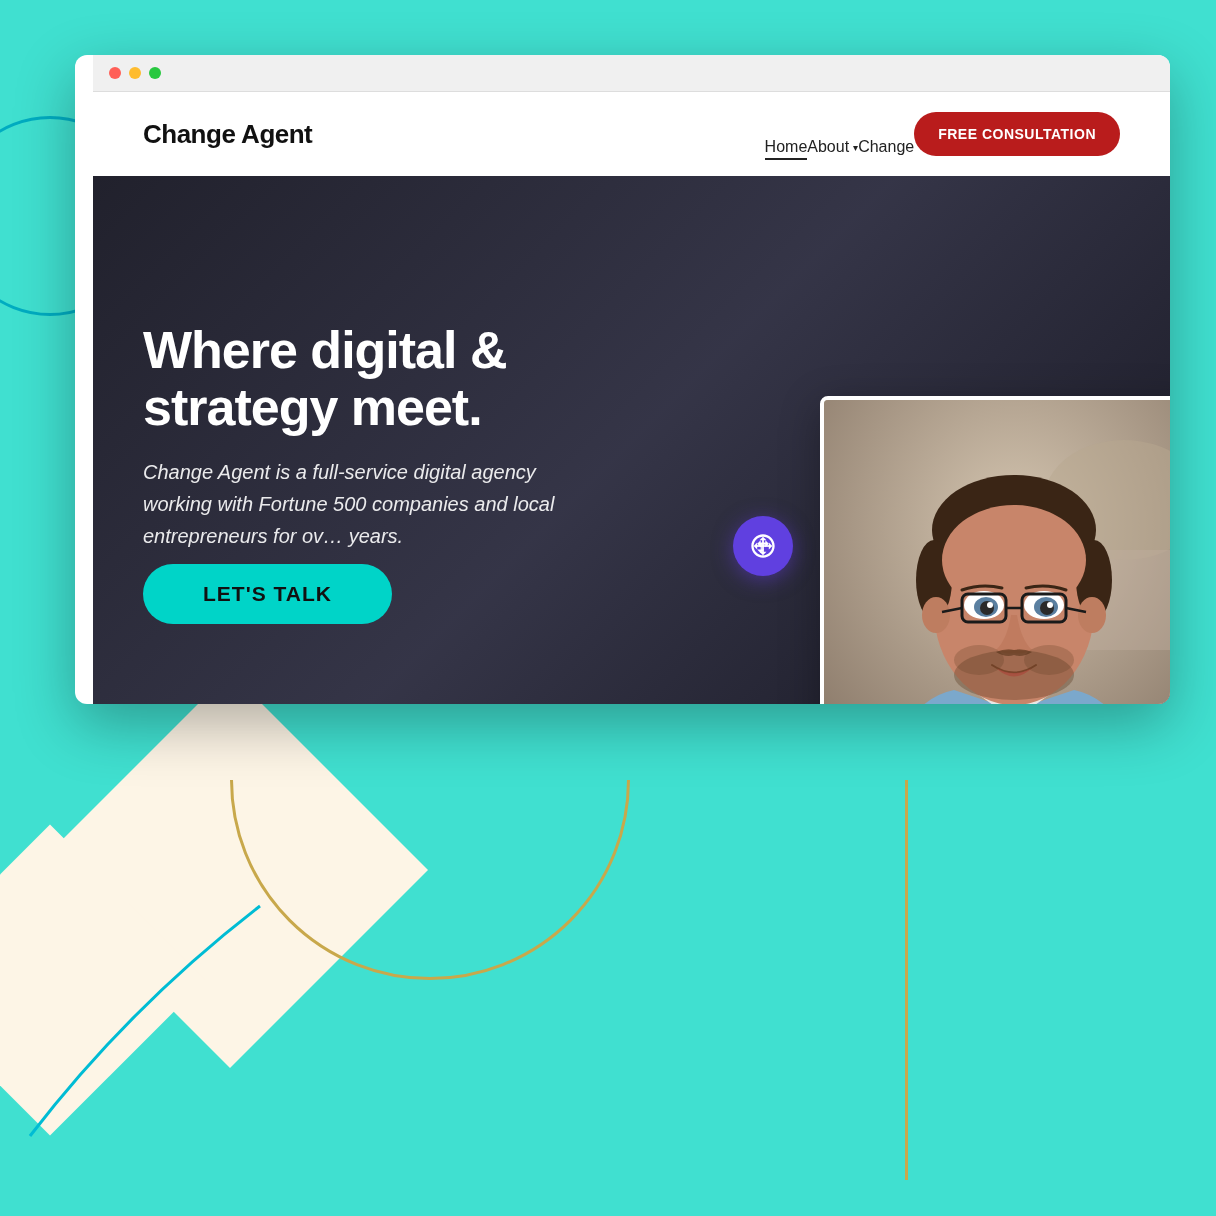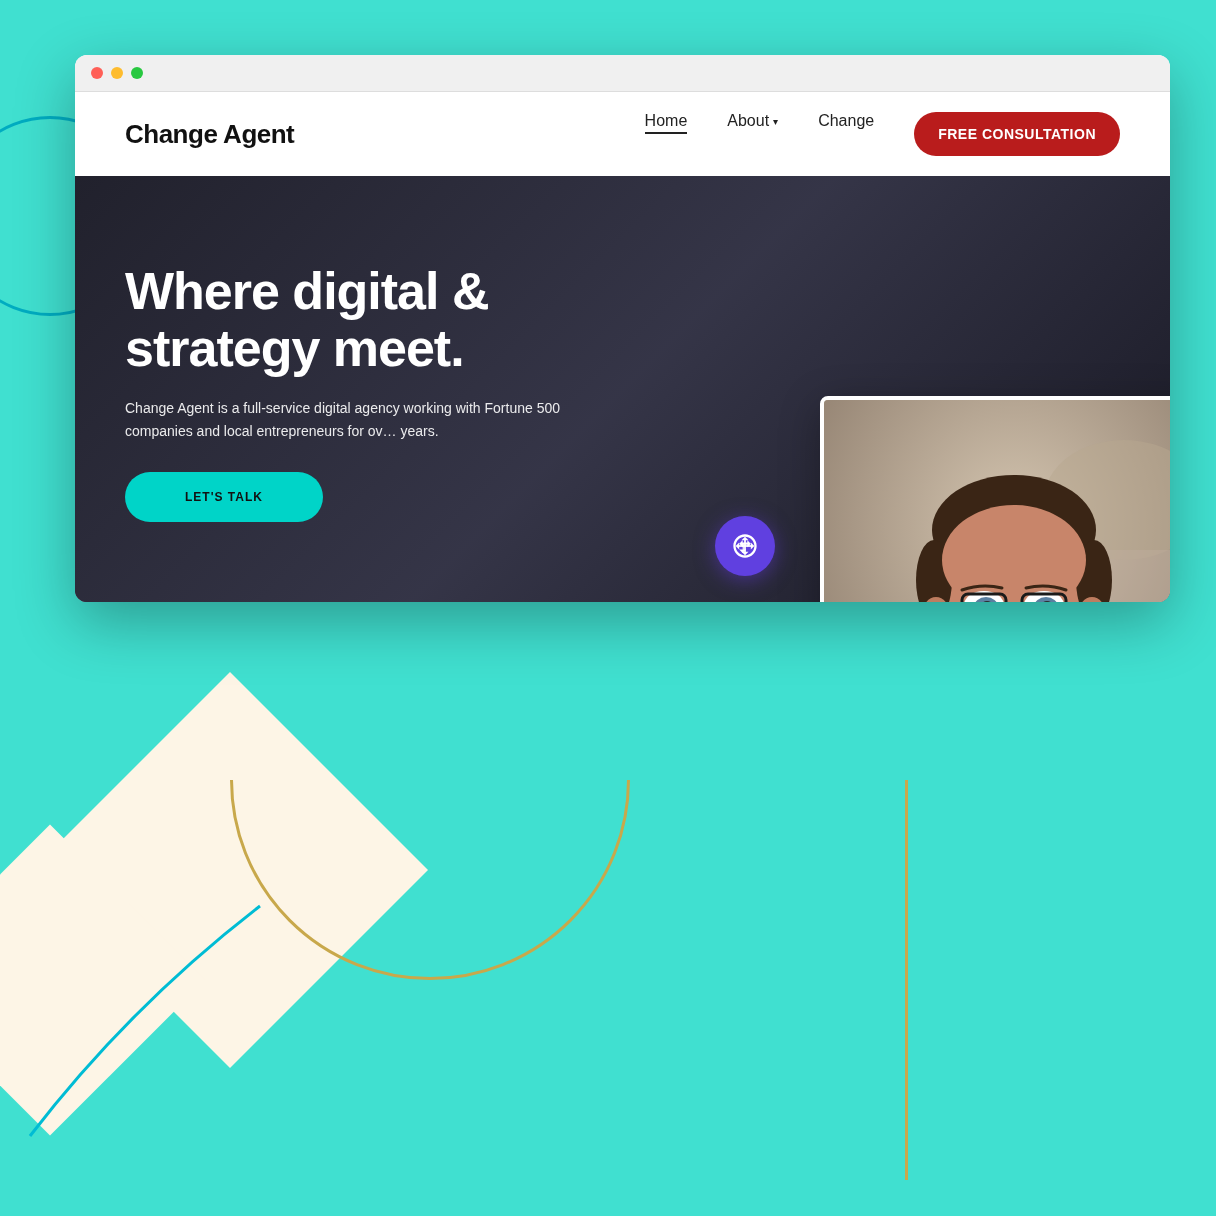--- a/index.html
+++ b/index.html
@@ -63,20 +63,21 @@
     
     .browser-window {
       position: absolute;
       top: 55px;
       left: 75px;
       width: 1095px;
       background: white;
       border-radius: 12px;
       box-shadow: 0 20px 60px rgba(0,0,0,0.3);
       overflow: hidden;
+      padding-left: 18px;
     }
 
     
     .browser-chrome {
       background: #f0f0f0;
       padding: 12px 16px;
       display: flex;
       align-items: center;
       gap: 8px;
       border-bottom: 1px solid #ddd;
@@ -103,22 +104,21 @@
 
     .logo {
       font-size: 26px;
       font-weight: 900;
       color: #111;
       letter-spacing: -0.5px;
     }
 
     .nav-links {
       display: flex;
-      align-items: flex-start;
-      gap: 40px;
+      align-items: flex-end;
     }
 
     .nav-link {
       font-size: 16px;
       color: #222;
       text-decoration: none;
       cursor: pointer;
       position: relative;
     }
 
@@ -151,21 +151,21 @@
       font-size: 14px;
       font-weight: 700;
       letter-spacing: 0.5px;
       cursor: pointer;
       white-space: nowrap;
     }
 
     
     .hero {
       position: relative;
-      height: 426px;
+      height: 528px;
       overflow: hidden;
     }
 
     
     .hero-bg {
       position: absolute;
       inset: 0;
       background: linear-gradient(
         135deg,
         rgba(30,30,40,0.75) 0%,
@@ -244,34 +244,35 @@
     .hero-title {
       font-size: 52px;
       font-weight: 900;
       color: white;
       line-height: 1.1;
       margin-bottom: 20px;
       letter-spacing: -1px;
     }
 
     .hero-desc {
-      font-size: 14px;
+      font-size: 20px;
       color: rgba(255,255,255,0.9);
       line-height: 1.6;
-      margin-bottom: 30px;
+      margin-bottom: 12px;
       max-width: 460px;
+      font-style: italic;
     }
 
     .lets-talk-btn {
       background: #00d4c8;
       color: #111;
       border: none;
       padding: 18px 60px;
       border-radius: 30px;
-      font-size: 12px;
+      font-size: 21px;
       font-weight: 800;
       letter-spacing: 1px;
       cursor: pointer;
       text-transform: uppercase;
     }
 
     
     .drag-icon {
       position: absolute;
       width: 60px;

